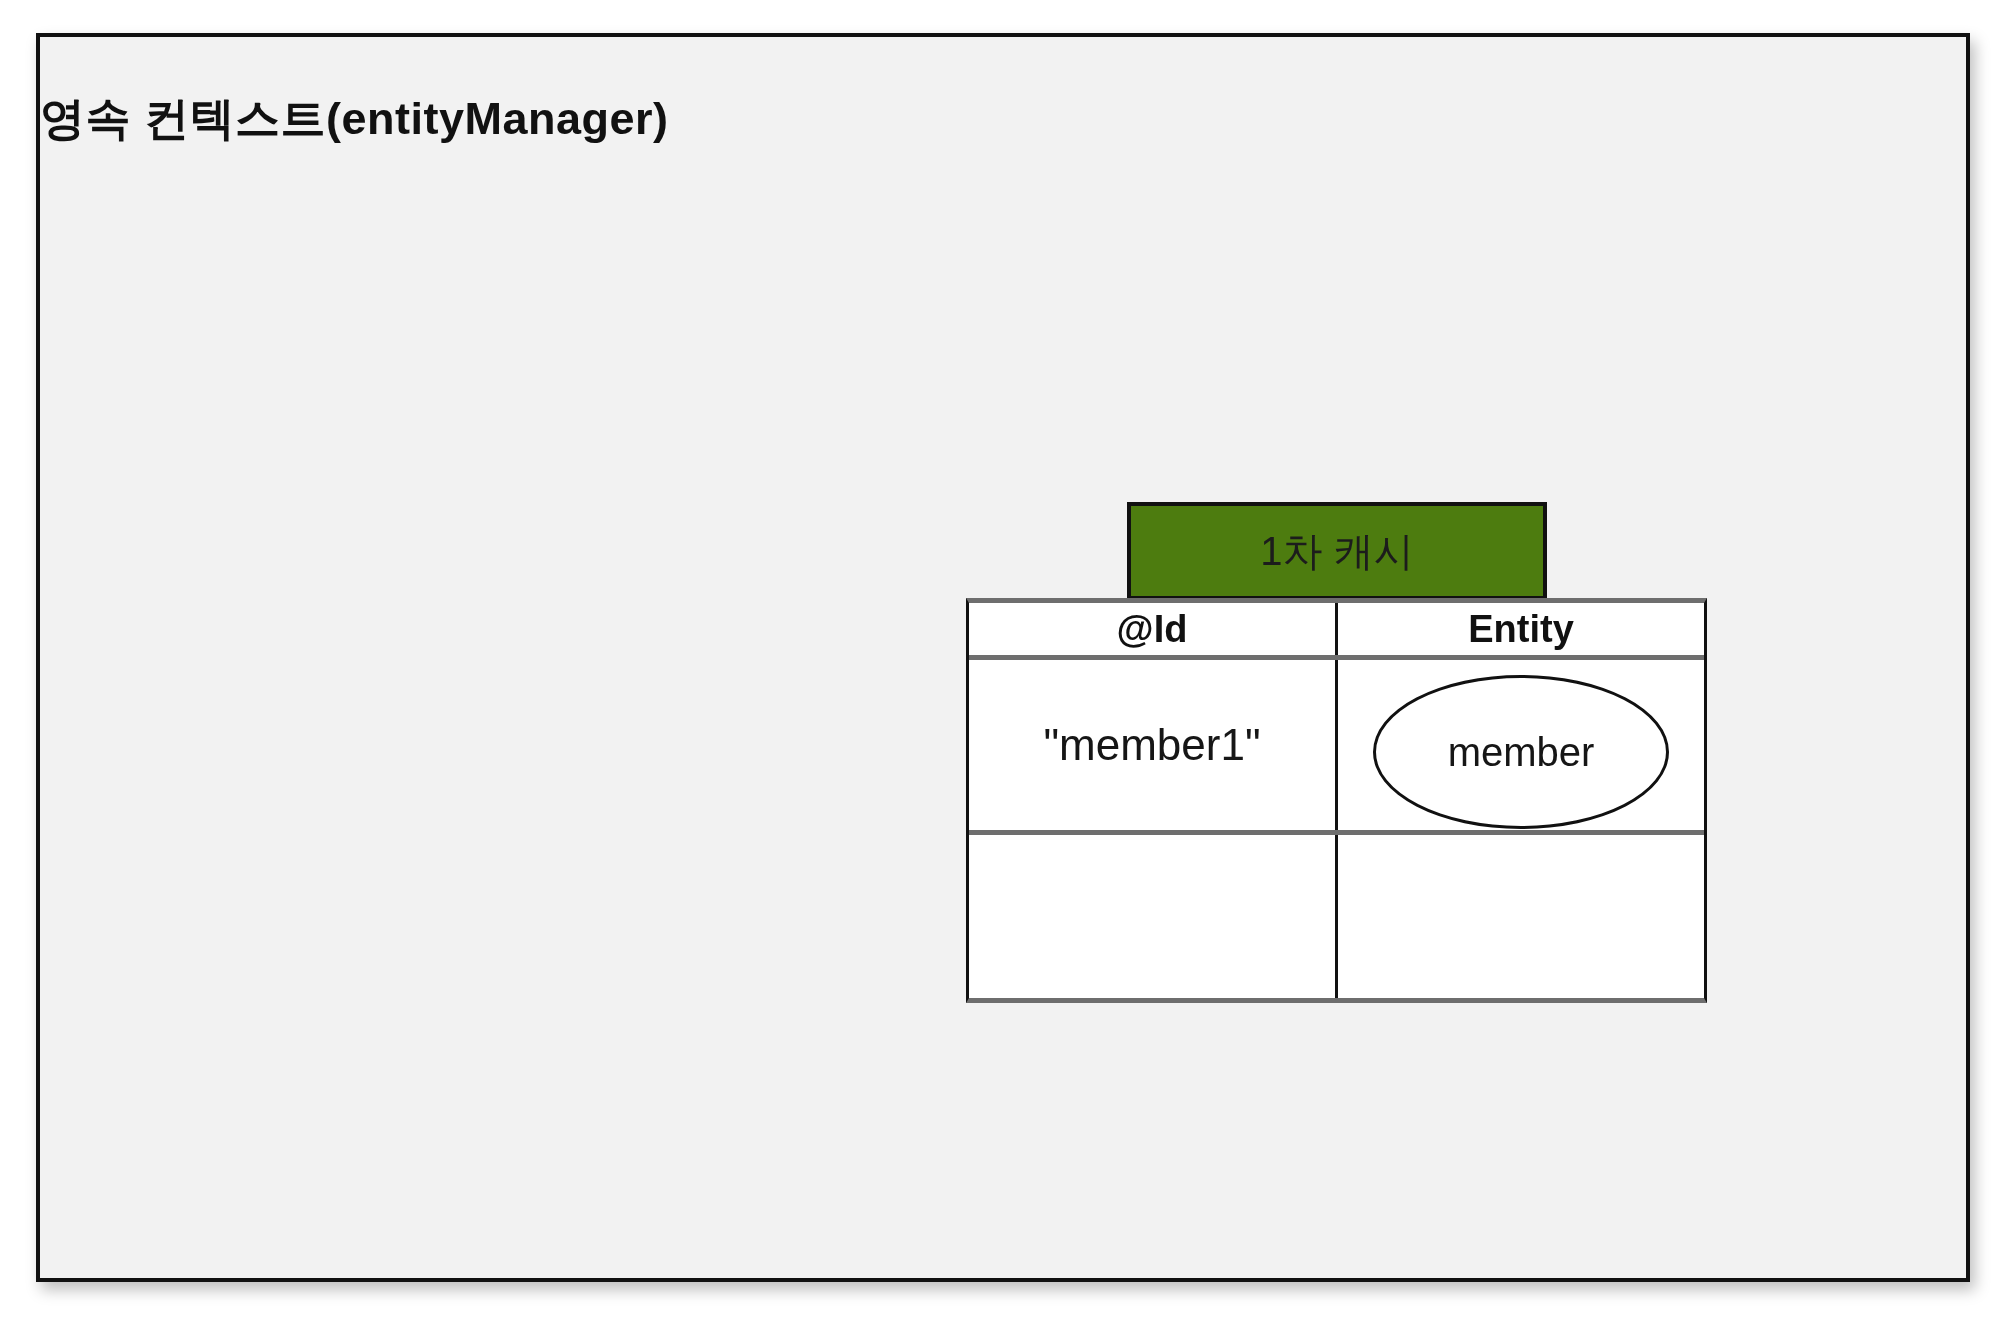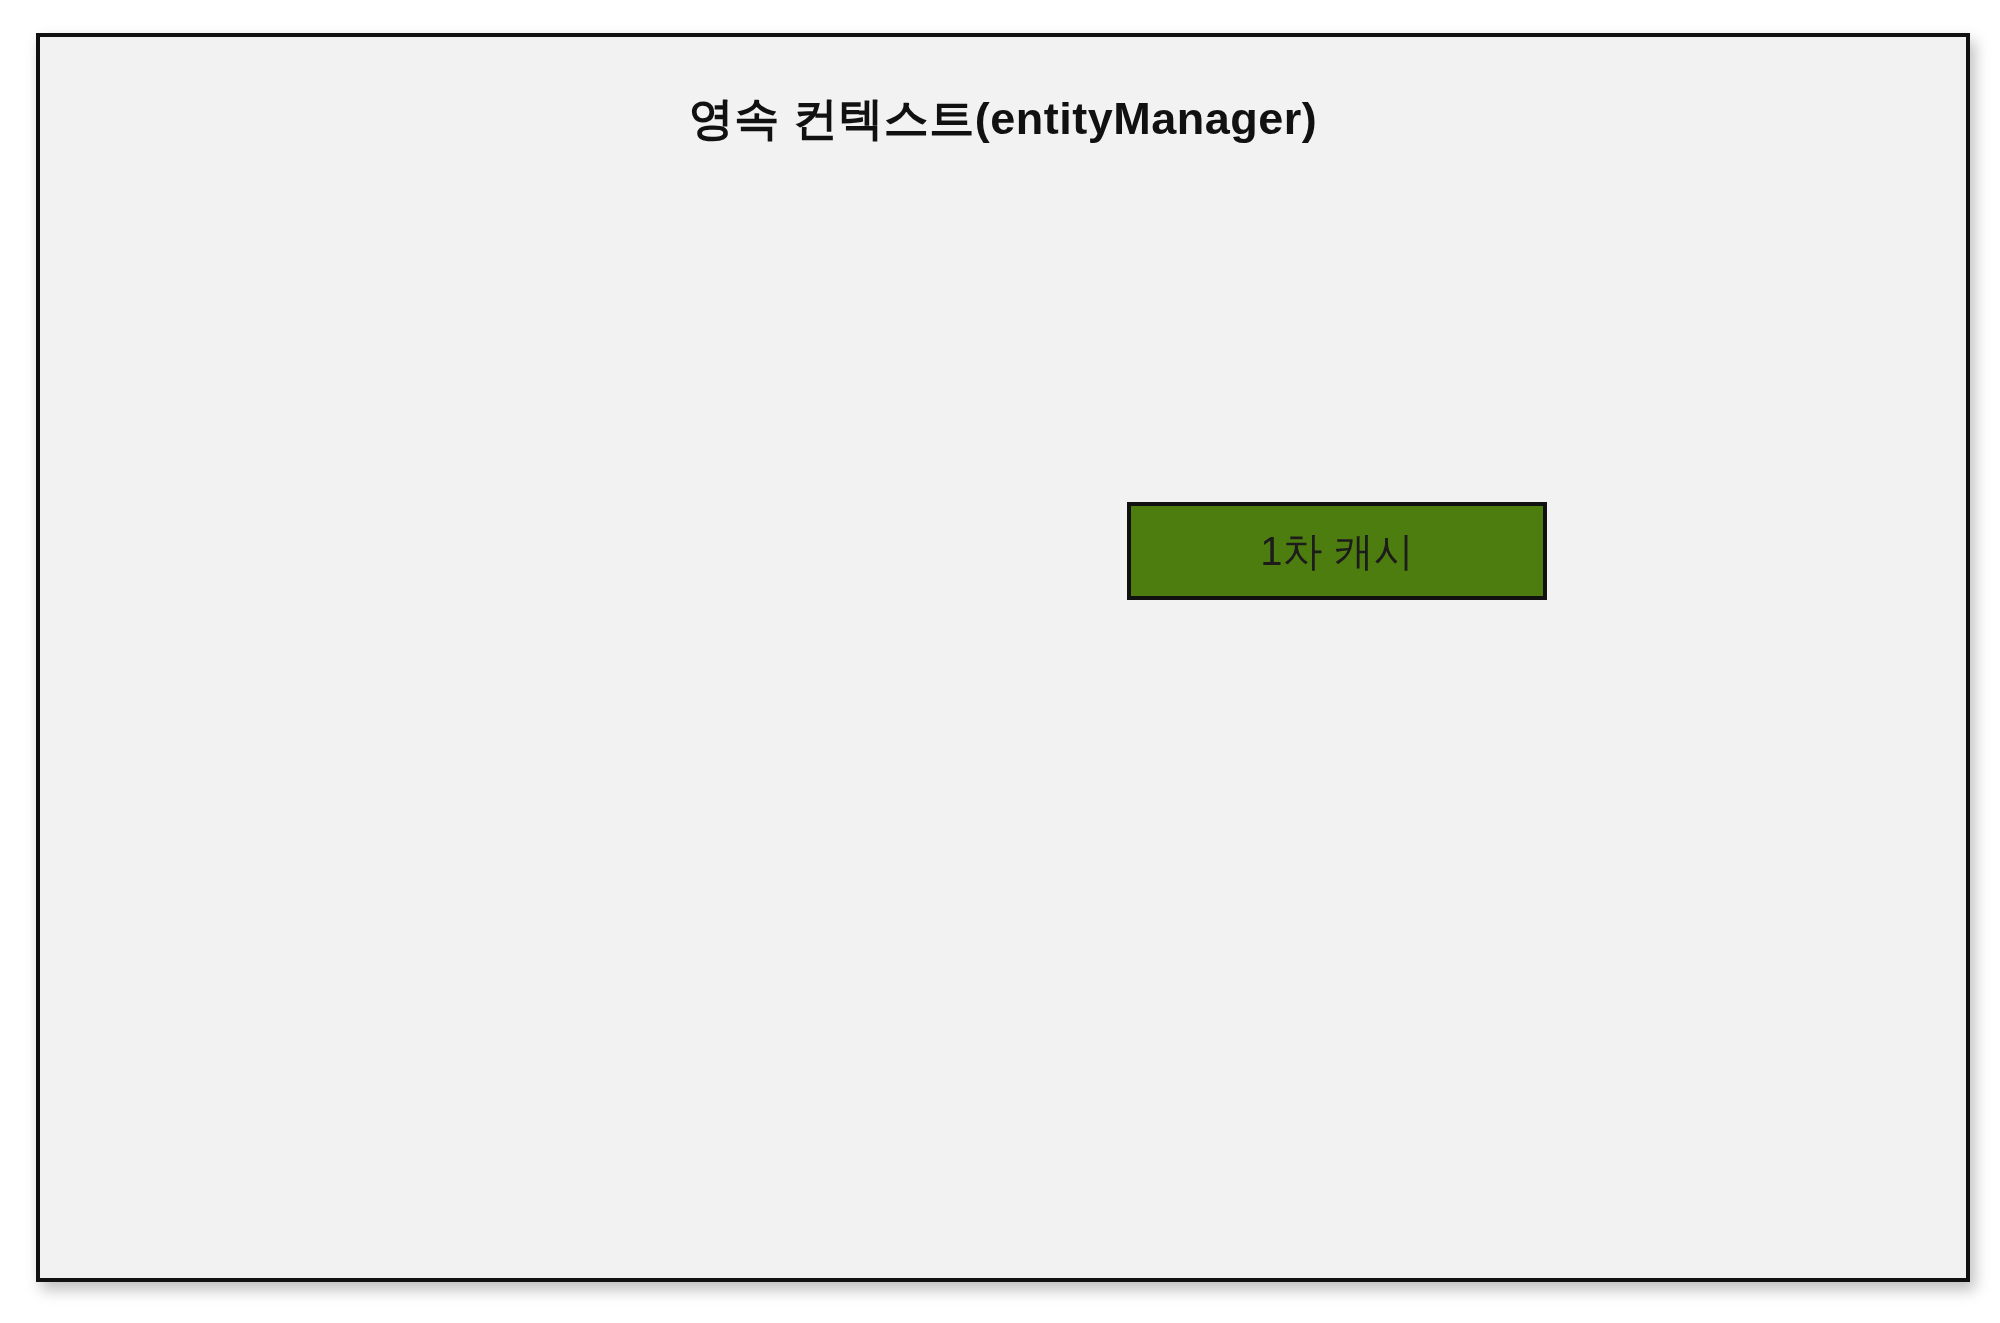--- a/index.html
+++ b/index.html
@@ -26,21 +26,21 @@
     background: #f2f2f2;
     border: 4px solid #111111;
     box-shadow: 5px 8px 14px rgba(0,0,0,0.25);
   }
 
   .diagram-title {
     position: absolute;
     top: 52px;
     left: 0;
     width: 100%;
-    text-align: center;
+    text-align: left;
     font-size: 45px;
     font-weight: bold;
     letter-spacing: 0.5px;
     color: #111111;
   }
 
   
   .cache-label-box {
     position: absolute;
     left: 1087px;
@@ -138,14 +138,38 @@
 <body>
 
 <div class="outer-box">
 
   <div class="diagram-title">영속 컨텍스트(entityManager)</div>
 
   <div class="cache-label-box">
     <span class="label-text">1차 캐시</span>
   </div>
 
+  <div class="cache-table">
+
+    <div class="t-row header">
+      <div class="t-cell col-id">@Id</div>
+      <div class="t-cell col-entity">Entity</div>
+    </div>
+
+    <div class="t-row body1">
+      <div class="t-cell col-id">
+        <span class="id-value">"member1"</span>
+      </div>
+      <div class="t-cell col-entity">
+        <div class="entity-ellipse">
+          <span class="ellipse-text">member</span>
+        </div>
+      </div>
+    </div>
+
+    <div class="t-row body2">
+      <div class="t-cell col-id"></div>
+      <div class="t-cell col-entity"></div>
+    </div>
+
+  </div>
 
 </div>
 
 </body></html>

